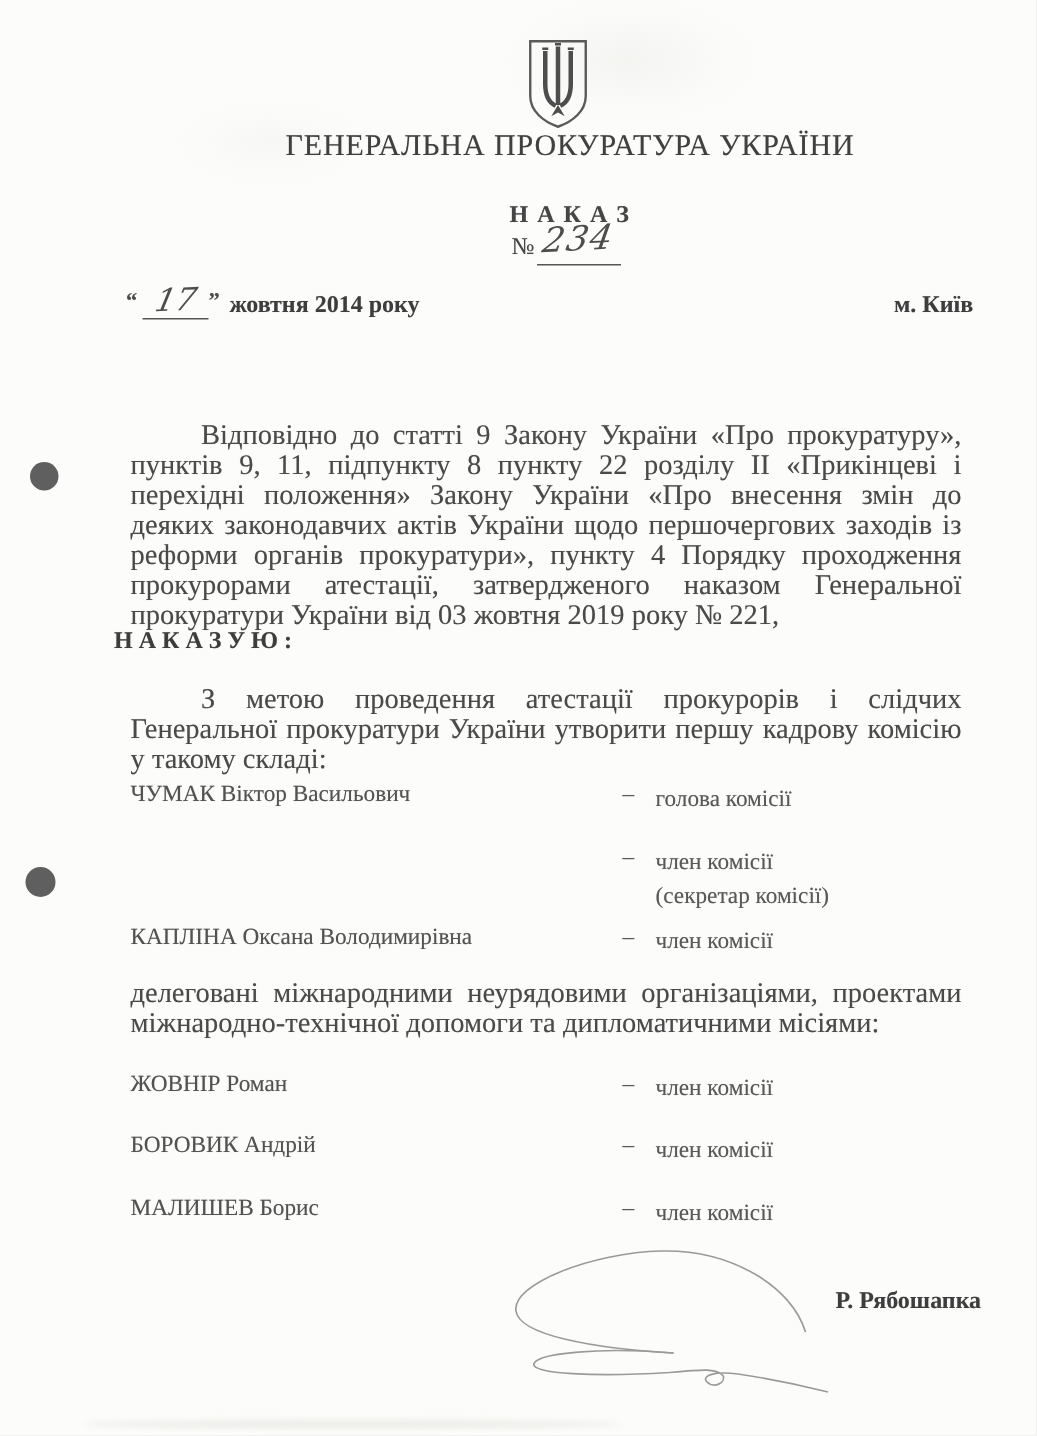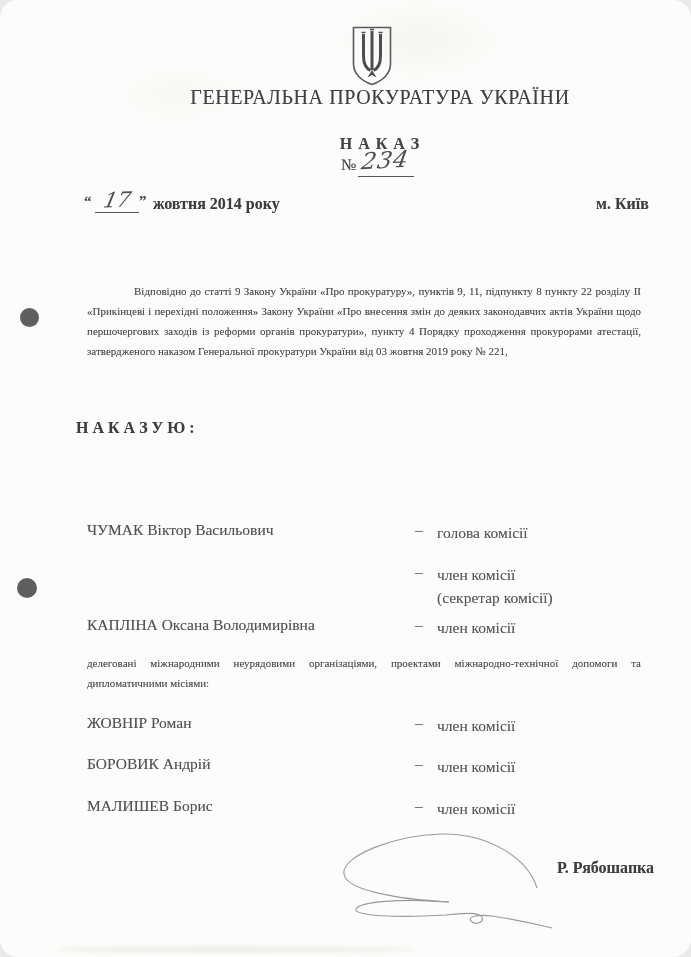--- a/index.html
+++ b/index.html
@@ -7,40 +7,39 @@
     position:relative;
     width:691px;height:957px;
     margin:0 auto;
     background:#fcfcfa;
     background-image:
       radial-gradient(ellipse 120px 60px at 420px 40px, rgba(210,210,205,.18), transparent 70%),
       radial-gradient(ellipse 90px 40px at 180px 95px, rgba(215,215,210,.14), transparent 70%);
     overflow:hidden;
     font-family:"Liberation Serif","DejaVu Serif",serif;
     color:#454545;
-    border-radius:18px;
   }
   .abs{position:absolute;}
   .txt{text-shadow:0 0 .5px rgba(90,90,90,.45);}
   .bold{font-weight:bold;color:#3d3d3d;}
   .org-title{left:380px;top:86px;transform:translateX(-50%);font-size:20px;letter-spacing:.6px;white-space:nowrap;color:#404040;}
   .doc-type{left:380px;top:135px;transform:translateX(-50%);font-size:16px;font-weight:bold;letter-spacing:1px;white-space:nowrap;}
   .num-label{left:341px;top:156px;font-size:16px;color:#474747;}
   .hand{font-style:italic;color:#4e4e4e;font-family:"DejaVu Serif",serif;}
   .hand-number{left:362px;top:147px;font-size:23px;transform:skewX(-12deg) rotate(-3deg);letter-spacing:1px;}
   .num-underline{left:358px;top:176px;width:56px;border-top:1.4px solid #555;}
   .quote{font-size:15px;color:#4a4a4a;}
   .q-open{left:84px;top:193px;}
   .q-close{left:139px;top:193px;}
   .hand-day{left:104px;top:188px;font-size:21px;transform:skewX(-14deg) rotate(-2deg);}
   .day-underline{left:95px;top:212px;width:44px;border-top:1.4px solid #555;}
   .date-rest{left:153px;top:195px;font-size:16px;}
   .city{left:596px;top:195px;font-size:16px;}
   .subject{left:87px;top:230px;font-size:16px;}
-  .para{left:87px;width:554px;font-size:11px;line-height:20px;text-align:justify;color:#4a4a4a;}
+  .para{left:87px;width:554px;font-size:19px;line-height:20px;text-align:justify;color:#4a4a4a;}
   .indent{text-indent:47px;}
   .preamble{top:281px;}
   .order-word{left:76px;top:419px;font-size:16px;}
   .order-intro{top:457px;}
   .row{left:87px;width:554px;height:20px;font-size:15.5px;color:#525252;}
   .row .m-name{position:absolute;left:0;top:0;white-space:nowrap;}
   .row .m-dash{position:absolute;left:328px;top:0;color:#5a5a5a;}
   .row .m-roles{position:absolute;left:350px;top:0;line-height:23px;color:#585858;}
   .row .m-roles span{display:block;}
   .delegated-note{top:653px;}
@@ -82,20 +81,21 @@
   <span class="abs hand hand-day">17</span>
   <div class="abs day-underline"></div>
   <span class="abs txt bold quote q-close">”</span>
   <span class="abs txt bold date-rest">жовтня 2014 року</span>
   <span class="abs txt bold city">м. Київ</span>
 
 
   <div class="abs txt para indent preamble">Відповідно до статті 9 Закону України «Про прокуратуру», пунктів 9, 11, підпункту 8 пункту 22 розділу II «Прикінцеві і перехідні положення» Закону України «Про внесення змін до деяких законодавчих актів України щодо першочергових заходів із реформи органів прокуратури», пункту 4 Порядку проходження прокурорами атестації, затвердженого наказом Генеральної прокуратури України від 03 жовтня 2019 року № 221,</div>
 
   <div class="abs txt bold order-word">Н А К А З У Ю :</div>
+  <div class="abs txt para indent order-intro">З метою проведення атестації прокурорів і слідчих Генеральної прокуратури України утворити першу кадрову комісію у такому складі:</div>
 
   <div class="abs txt row" style="top:521px">
     <span class="m-name">ЧУМАК Віктор Васильович</span>
     <span class="m-dash">–</span>
     <span class="m-roles">
         <span>голова комісії</span>
       </span>
   </div>
   <div class="abs txt row" style="top:563px">
     <span class="m-dash">–</span>

